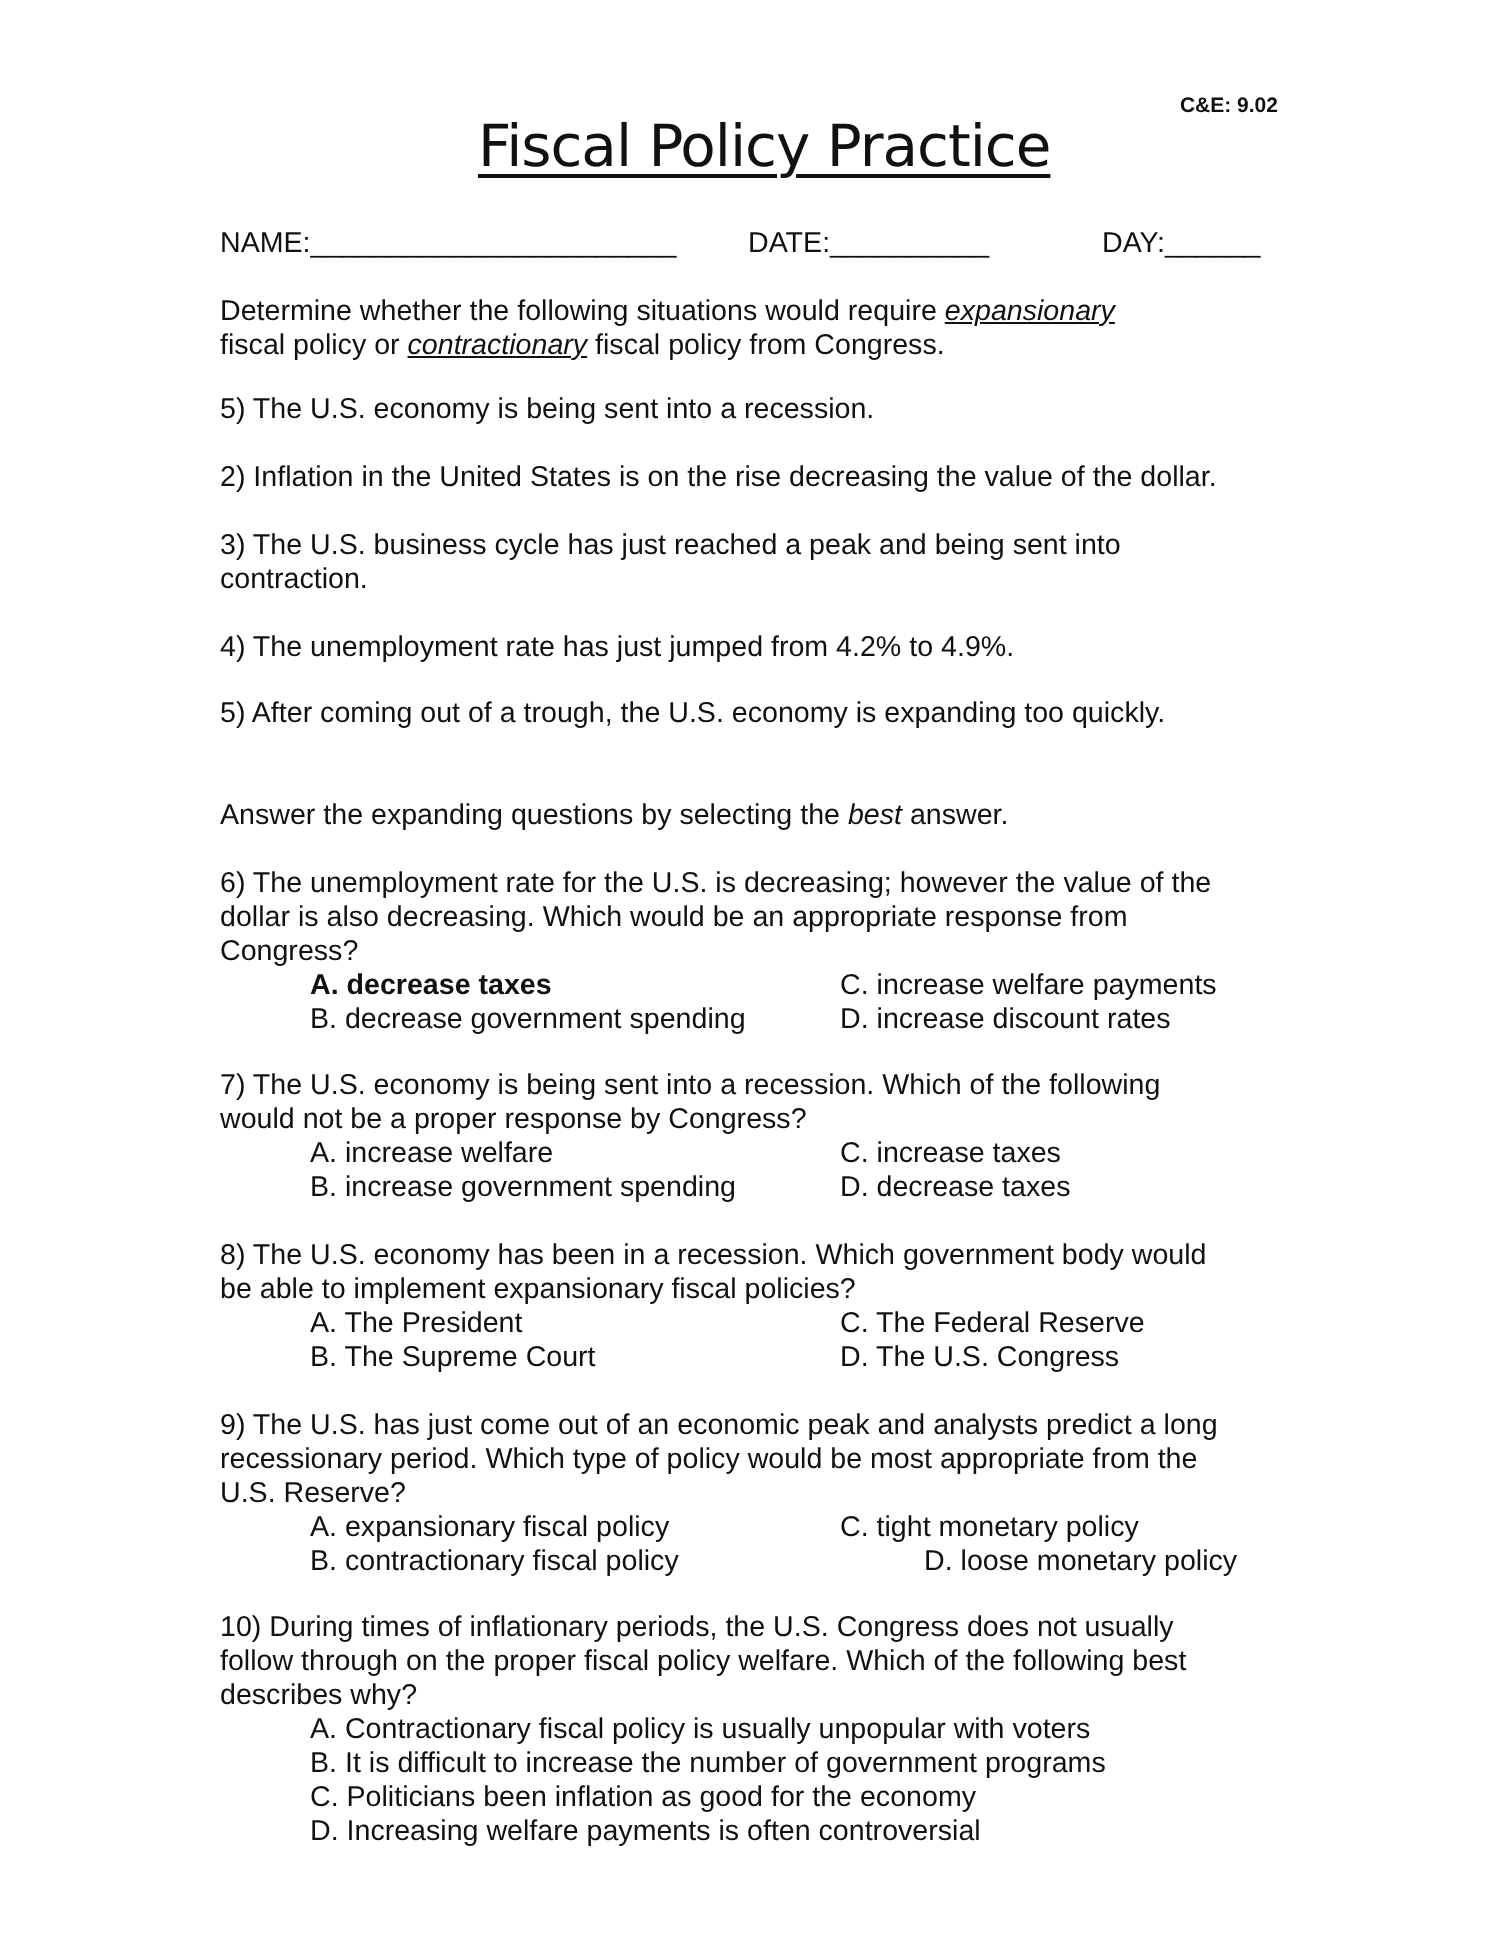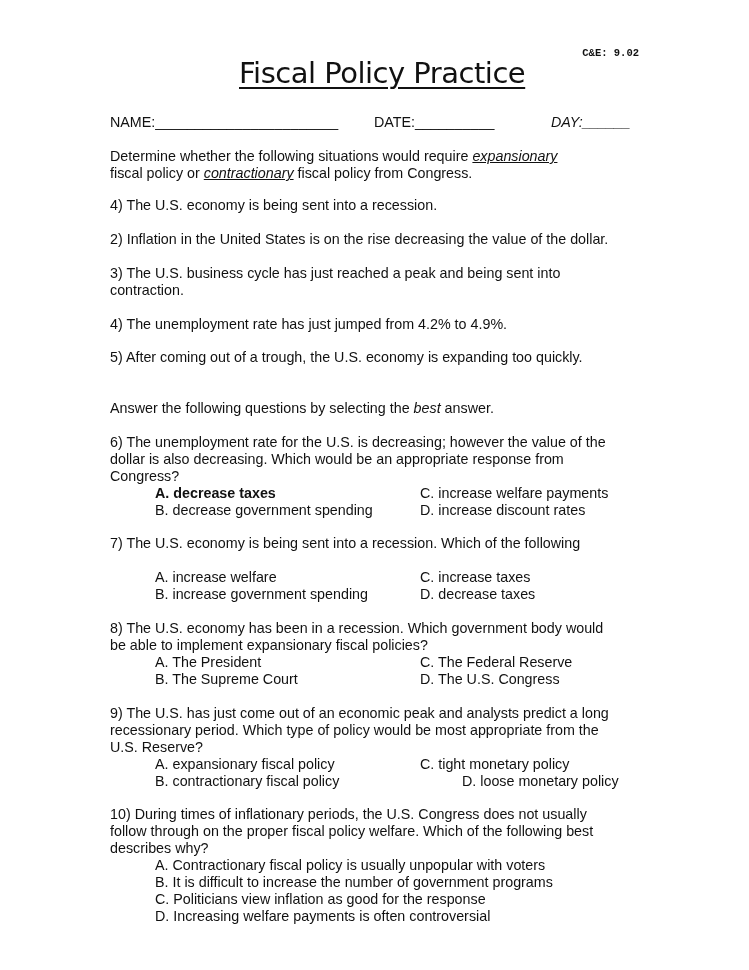--- a/index.html
+++ b/index.html
@@ -1,66 +1,67 @@
 <!DOCTYPE html>
 <html><head>
 <meta charset="utf-8">
 <style>
   html, body { margin: 0; padding: 0; background: #ffffff; }
   body { width: 749px; height: 970px; position: relative; overflow: hidden;
          font-family: "Liberation Sans", sans-serif; color: #111; font-size: 14.3px; }
   .abs { position: absolute; white-space: nowrap; }
-  .code { right: 110px; top: 47px; font-size: 10.5px; font-weight: bold; font-family: Liberation Mono, monospace; }
+  .code { right: 110px; top: 47px; font-size: 10.5px; font-weight: bold; font-family: Liberation Sans, sans-serif; }
   .title { left: 239px; top: 56px; font-size: 29px; font-family: "DejaVu Sans", sans-serif; text-decoration: underline; text-decoration-thickness: 2px; text-underline-offset: 4px; letter-spacing: -0.5px; }
   .line { line-height: 17px; }
   .bold { font-weight: normal; }
   .uline { text-decoration: underline; font-style: italic; }
   .ital { font-style: italic; }
 </style>
 </head>
 <body>
 
 <div>
   <div class="abs code">C&amp;E: 9.02</div>
   <div class="abs title">Fiscal Policy Practice</div>
 
   <div class="abs" style="left:110px;top:114px;">NAME:_______________________</div>
   <div class="abs" style="left:374px;top:114px;">DATE:__________</div>
-  <div class="abs" style="left:551px;top:114px;font-style:italic;">DAY:______</div>
+  <div class="abs" style="left:551px;top:114px;">DAY:______</div>
 
   <div class="abs bold line" style="left:110px;top:148px;">
     <span>Determine whether the following situations would require </span><span class="uline">expansionary</span><br>
     <span>fiscal policy or </span><span class="uline">contractionary</span><span> fiscal policy from Congress.</span>
   </div>
 
-  <div class="abs line" style="left:110px;top:197px;">4)  The U.S. economy is being sent into a recession.</div>
+  <div class="abs line" style="left:110px;top:197px;">5)  The U.S. economy is being sent into a recession.</div>
   <div class="abs line" style="left:110px;top:231px;">2) Inflation in the United States is on the rise decreasing the value of the dollar.</div>
   <div class="abs line" style="left:110px;top:265px;">
     <span>3) The U.S. business cycle has just reached a peak and being sent into</span><br>
     <span>contraction.</span>
   </div>
   <div class="abs line" style="left:110px;top:316px;">4) The unemployment rate has just jumped from 4.2% to 4.9%.</div>
   <div class="abs line" style="left:110px;top:349px;">5) After coming out of a trough, the U.S. economy is expanding too quickly.</div>
 
   <div class="abs bold line" style="left:110px;top:400px;">
-    <span>Answer the following questions by selecting the </span><span class="ital">best</span><span> answer.</span>
+    <span>Answer the expanding questions by selecting the </span><span class="ital">best</span><span> answer.</span>
   </div>
 
   <div class="abs line" style="left:110px;top:434px;">
     <span>6) The unemployment rate for the U.S. is decreasing; however the value of the</span><br>
     <span>dollar is also decreasing.  Which would be an appropriate response from</span><br>
     <span>Congress?</span>
   </div>
   <div class="abs line" style="left:155px;top:485px;font-weight:bold;">A. decrease taxes</div>
   <div class="abs line" style="left:155px;top:502px;">B. decrease government spending</div>
   <div class="abs line" style="left:420px;top:485px;">C. increase welfare payments</div>
   <div class="abs line" style="left:420px;top:502px;">D. increase discount rates</div>
 
   <div class="abs line" style="left:110px;top:535px;">
     <span>7) The U.S. economy is being sent into a recession.  Which of the following</span><br>
+    <span>would not be a proper response by Congress?</span>
   </div>
   <div class="abs line" style="left:155px;top:569px;">A. increase welfare</div>
   <div class="abs line" style="left:155px;top:586px;">B. increase government spending</div>
   <div class="abs line" style="left:420px;top:569px;">C. increase taxes</div>
   <div class="abs line" style="left:420px;top:586px;">D. decrease taxes</div>
 
   <div class="abs line" style="left:110px;top:620px;">
     <span>8) The U.S. economy has been in a recession.  Which government body would</span><br>
     <span>be able to implement expansionary fiscal policies?</span>
   </div>
@@ -79,15 +80,15 @@
   <div class="abs line" style="left:420px;top:756px;">C. tight monetary policy</div>
   <div class="abs line" style="left:462px;top:773px;">D. loose monetary policy</div>
 
   <div class="abs line" style="left:110px;top:806px;">
     <span>10) During times of inflationary periods, the U.S. Congress does not usually</span><br>
     <span>follow through on the proper fiscal policy welfare.  Which of the following best</span><br>
     <span>describes why?</span>
   </div>
   <div class="abs line" style="left:155px;top:857px;">A.  Contractionary fiscal policy is usually unpopular with voters</div>
   <div class="abs line" style="left:155px;top:874px;">B.  It is difficult to increase the number of government programs</div>
-  <div class="abs line" style="left:155px;top:891px;">C.  Politicians view inflation as good for the response</div>
+  <div class="abs line" style="left:155px;top:891px;">C.  Politicians been inflation as good for the economy</div>
   <div class="abs line" style="left:155px;top:908px;">D.  Increasing welfare payments is often controversial</div>
 </div>
 
 </body></html>

